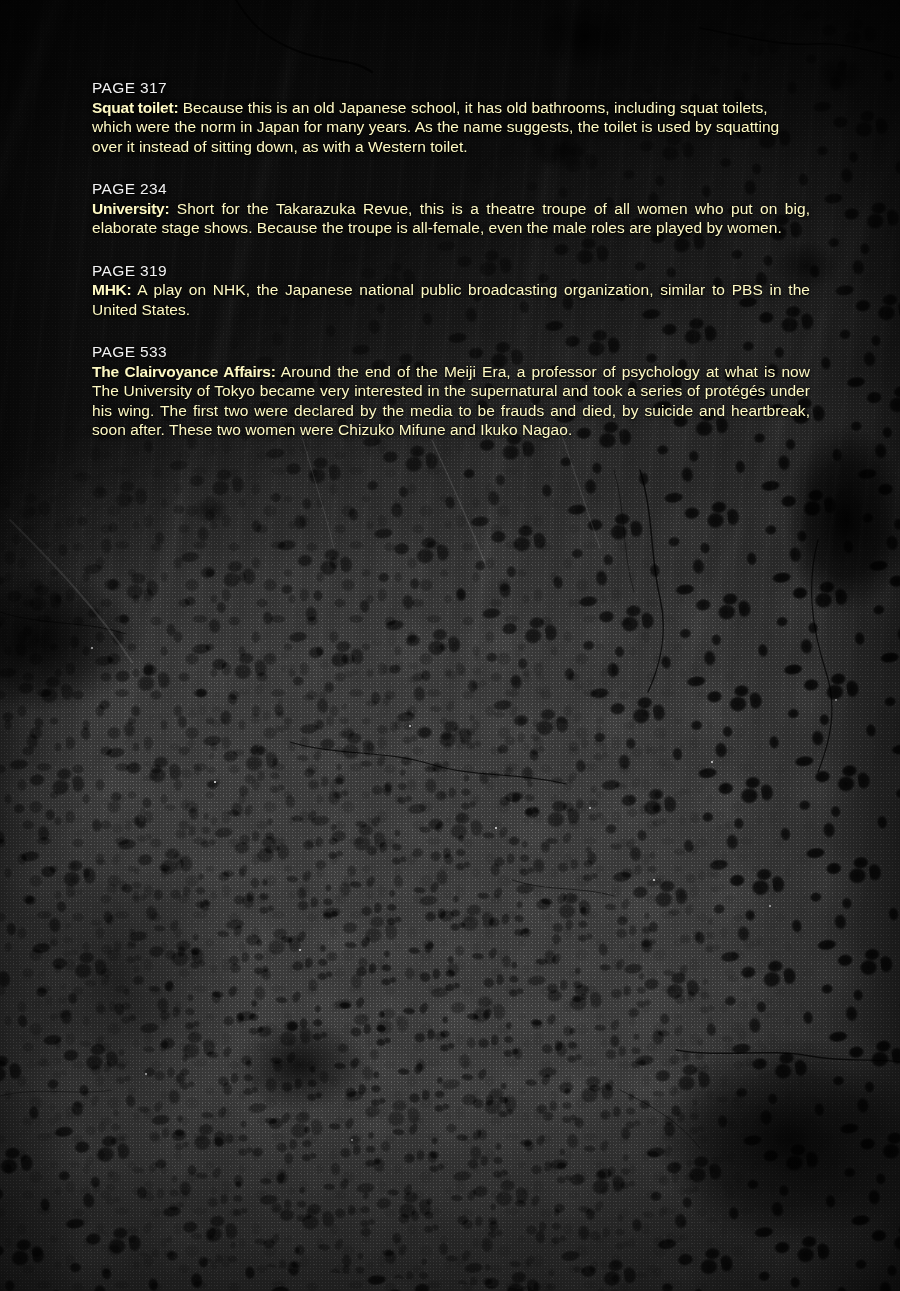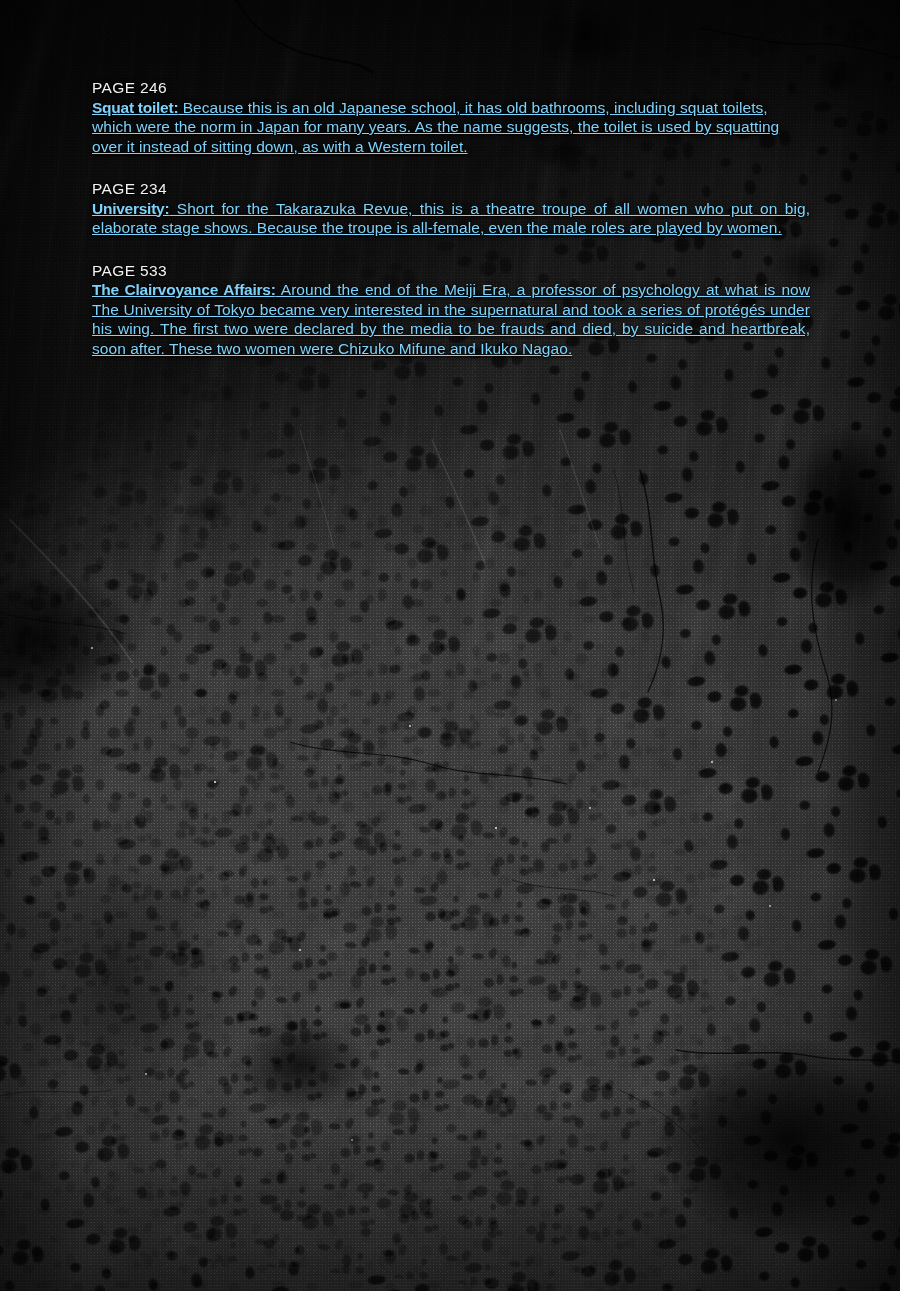--- a/index.html
+++ b/index.html
@@ -183,28 +183,27 @@
 
   .page-label {
     color: #f2f2f2;
     font-size: 15.5px;
     line-height: 19.5px;
     letter-spacing: .35px;
     text-shadow: 0 1px 2px rgba(0,0,0,.95), 0 0 5px rgba(0,0,0,.8);
   }
 
   .note-body {
-    color: #7dd3fc;
+    color: #fef9c3;
     font-size: 15.5px;
     line-height: 19.5px;
     text-align: justify;
     text-justify: inter-word;
     letter-spacing: .05px;
     text-shadow: 0 1px 2px rgba(0,0,0,.95), 0 0 5px rgba(0,0,0,.8);
-    text-decoration: underline;
   }
   .note-body.ragged { text-align: left; }
 
   .term {
     font-weight: bold;
     letter-spacing: -.25px;
     font-stretch: condensed;
   }
 </style>
 </head>
@@ -244,29 +243,33 @@
         <path d="M300 430 C312 472 324 508 334 548" stroke-width="1"></path>
       </g>
     </svg>
   </div>
 
   <div class="bg-layer" id="bg-vignette"></div>
 
   <div id="notes">
 
     <div class="note-entry">
-      <div class="page-label">PAGE 246</div>
+      <div class="page-label">PAGE 317</div>
       <div class="note-body ragged"><span class="term">Squat toilet:</span><span> Because this is an old Japanese school, it has old bathrooms, including squat toilets, which were the norm in Japan for many years. As the name suggests, the toilet is used by squatting over it instead of sitting down, as with a Western toilet.</span></div>
     </div>
 
     <div class="note-entry">
       <div class="page-label">PAGE 234</div>
       <div class="note-body"><span class="term">University:</span><span> Short for the Takarazuka Revue, this is a theatre troupe of all women who put on big, elaborate stage shows. Because the troupe is all-female, even the male roles are played by women.</span></div>
     </div>
 
+    <div class="note-entry">
+      <div class="page-label">PAGE 319</div>
+      <div class="note-body"><span class="term">MHK:</span><span> A play on NHK, the Japanese national public broadcasting organization, similar to PBS in the United States.</span></div>
+    </div>
 
     <div class="note-entry">
       <div class="page-label">PAGE 533</div>
       <div class="note-body"><span class="term">The Clairvoyance Affairs:</span><span> Around the end of the Meiji Era, a professor of psychology at what is now The University of Tokyo became very interested in the supernatural and took a series of protégés under his wing. The first two were declared by the media to be frauds and died, by suicide and heartbreak, soon after. These two women were Chizuko Mifune and Ikuko Nagao.</span></div>
     </div>
 
   </div>
 </div>
 
 </body></html>

